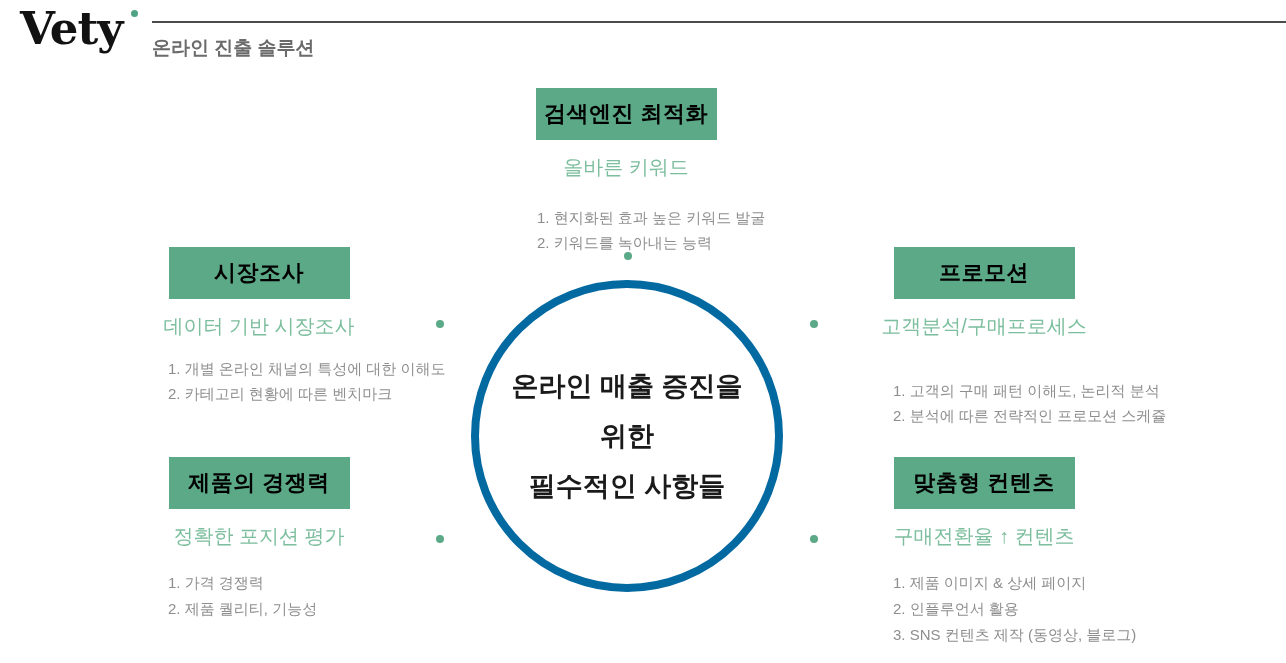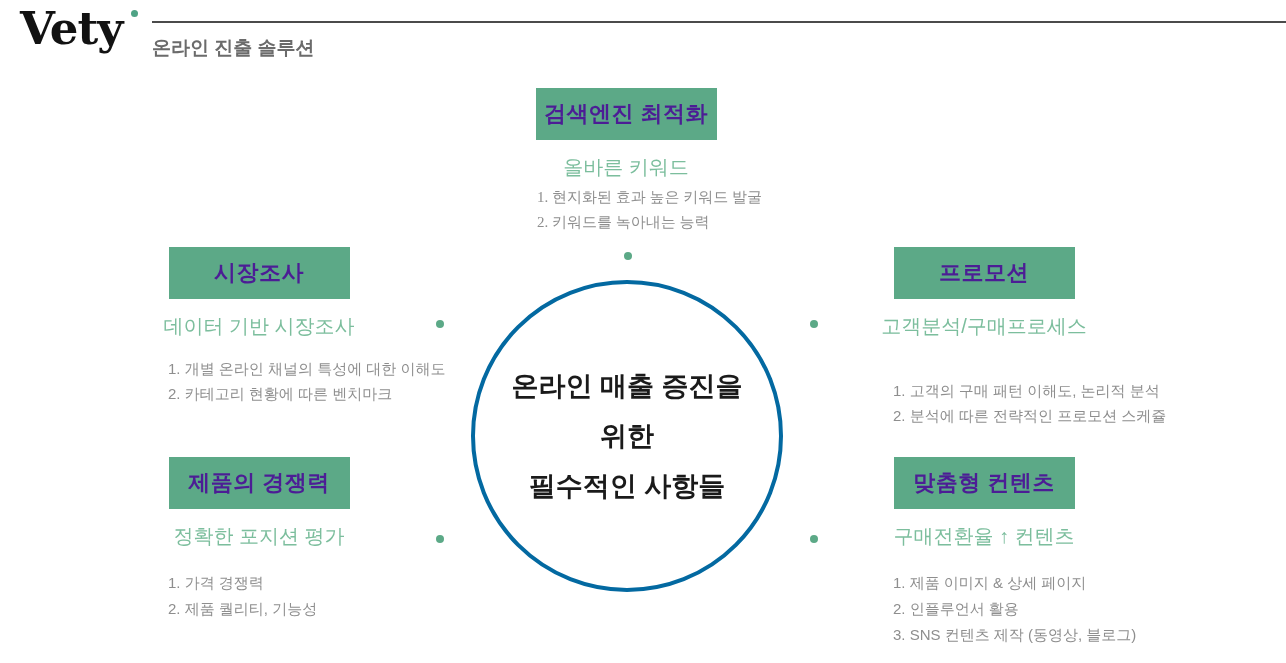--- a/index.html
+++ b/index.html
@@ -35,44 +35,44 @@
   
   .section { position: absolute; }
   .sec-seo        { left: 505px; top:  88px; width: 242px; }
   .sec-market     { left: 150px; top: 247px; width: 218px; }
   .sec-product    { left: 150px; top: 457px; width: 218px; }
   .sec-promotion  { left: 875px; top: 247px; width: 218px; }
   .sec-content    { left: 875px; top: 457px; width: 218px; }
 
   .title-box {
     width: 181px; height: 52px; margin: 0 auto;
-    background: #5ca987; color: #4c1d95;
+    background: #5ca987; color: #000000;
     display: flex; align-items: center; justify-content: center;
     font-size: 22px; font-weight: 700; letter-spacing: 0.5px;
     white-space: nowrap;
   }
   .subtitle {
     margin-top: 14px; text-align: center;
     color: #7cbe9d; font-size: 20px; font-weight: 400;
     white-space: nowrap;
   }
   .items {
     list-style: none; margin-top: 16px; padding-left: 18px;
     color: #8e8e8e; font-size: 15px; line-height: 25px;
     white-space: nowrap;
   }
-  .sec-seo .items { padding-left: 32px; margin-top: 4px; font-family: Liberation Serif, serif; }
+  .sec-seo .items { padding-left: 32px; margin-top: 24px; }
   .sec-promotion .items { margin-top: 38px; }
   .sec-product .items, .sec-content .items { margin-top: 20px; line-height: 26px; }
 
   
   .center-circle {
     position: absolute; left: 471px; top: 280px;
     width: 312px; height: 312px;
-    border: 4px solid #0369a1; border-radius: 50%;
+    border: 8px solid #0369a1; border-radius: 50%;
     background: #ffffff;
     display: flex; flex-direction: column;
     align-items: center; justify-content: center;
     text-align: center;
     font-size: 27px; font-weight: 700; color: #1a1a1a;
     line-height: 50px; white-space: nowrap;
   }
 
   
   .dot {

